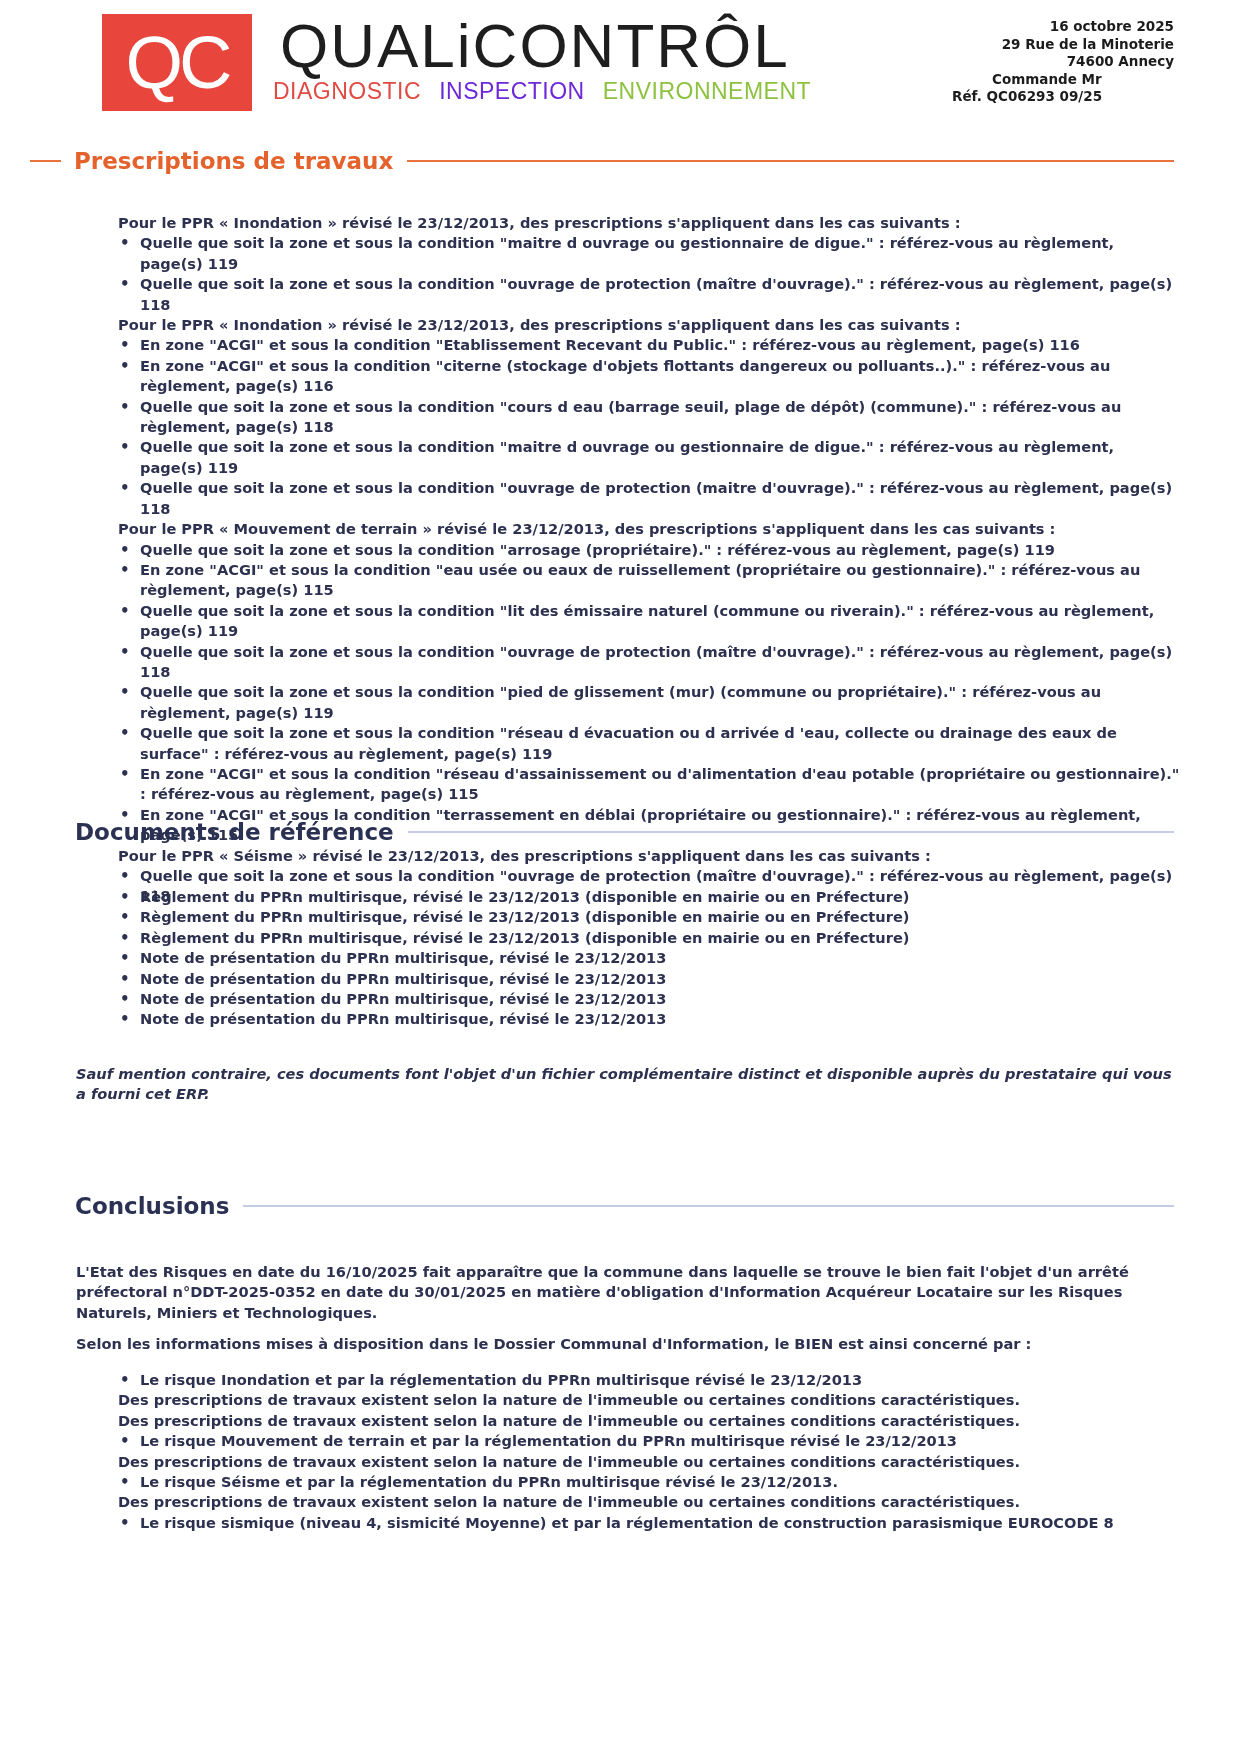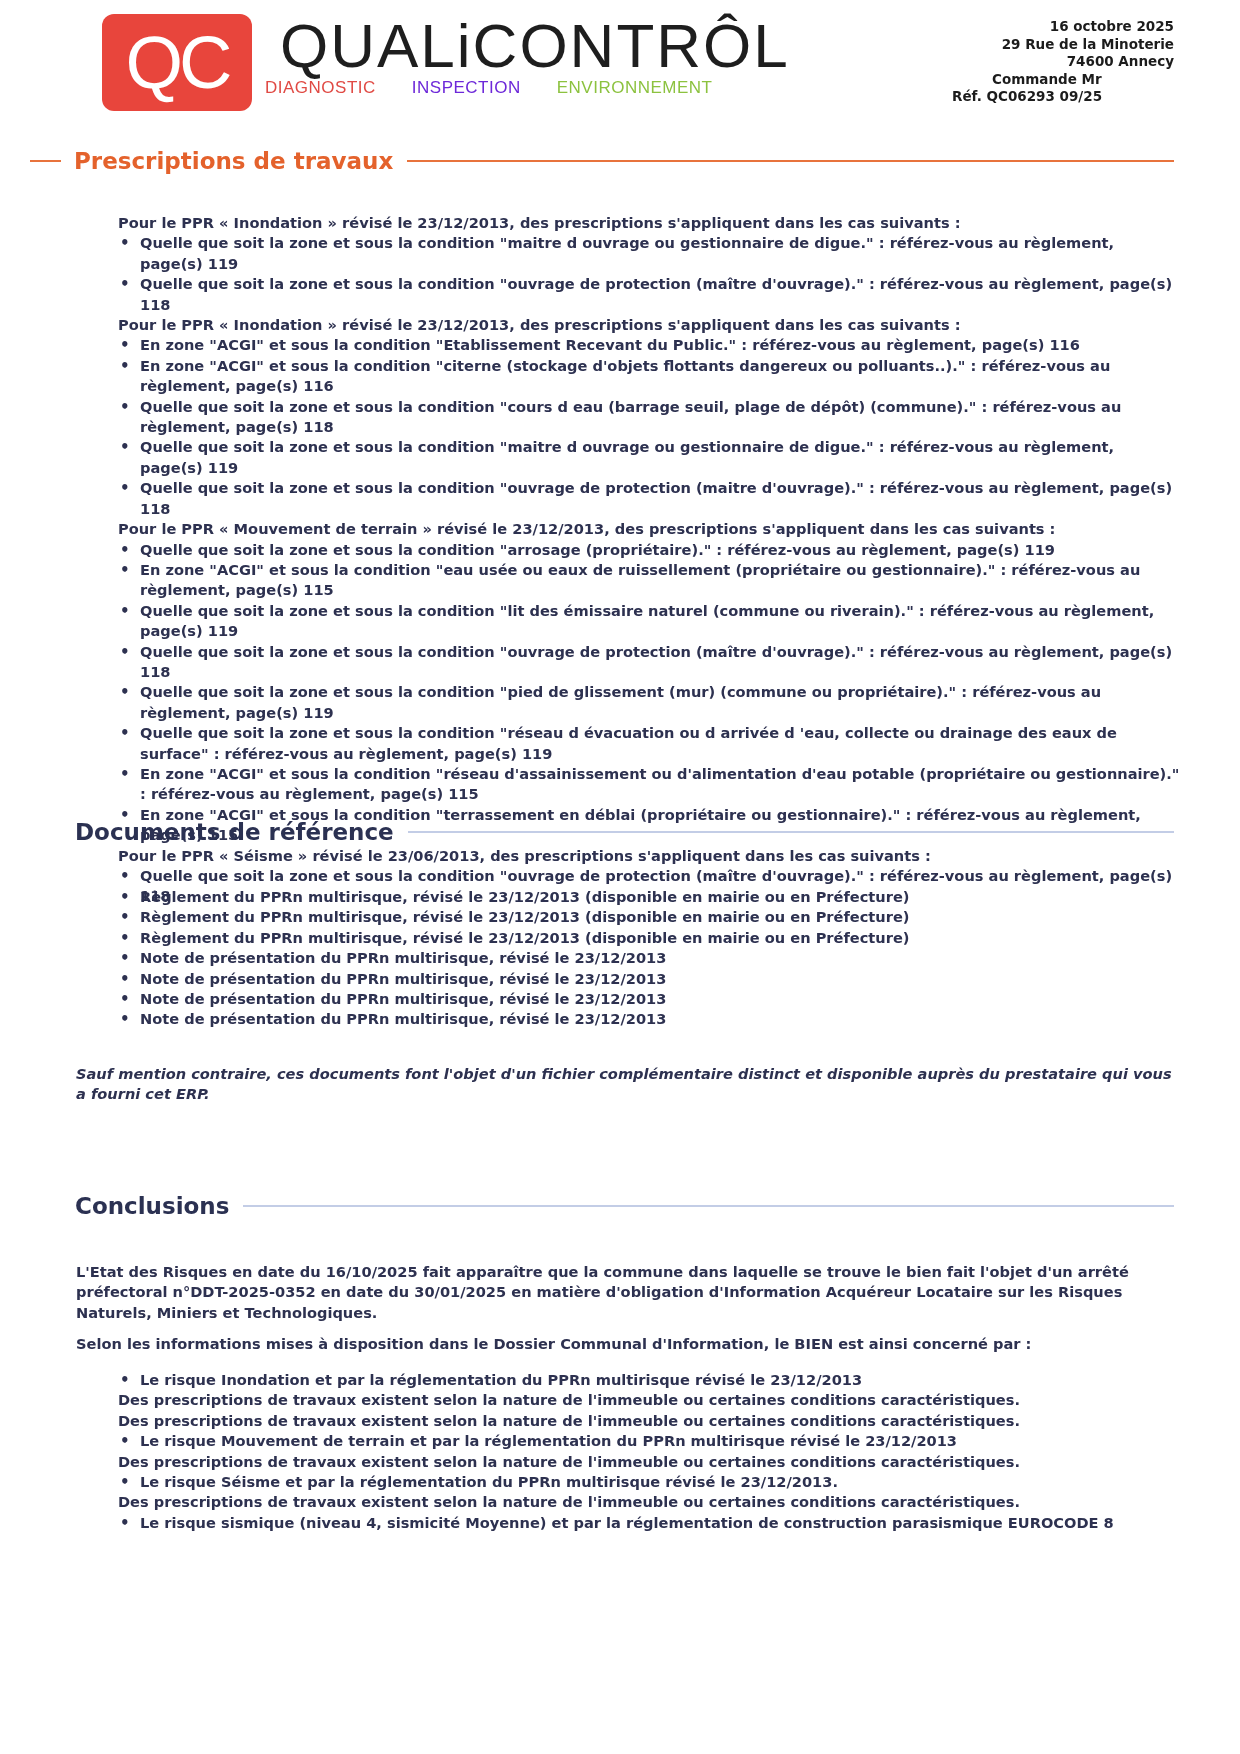--- a/index.html
+++ b/index.html
@@ -3,34 +3,34 @@
 <meta charset="utf-8">
 <style>
   html, body { margin: 0; padding: 0; background: #ffffff; }
   body {
     width: 1240px; height: 1754px; position: relative; overflow: hidden;
     font-family: "DejaVu Sans", "Liberation Sans", sans-serif;
     color: #2b3050;
   }
   .logo-box {
     position: absolute; left: 102px; top: 14px; width: 150px; height: 97px;
-    background: #e8453c; border-radius: 12px;
+    background: #e8453c; border-radius: 0;
     display: flex; align-items: center; justify-content: center;
     color: #fff; font-family: "Liberation Sans", sans-serif; font-size: 74px;
     letter-spacing: -4px; font-weight: 400;
   }
   .brand {
     position: absolute; left: 280px; top: 12px;
     font-family: "Liberation Sans", sans-serif; font-size: 62px; letter-spacing: 2px;
     color: #1e1e1e; line-height: 68px; font-weight: 400;
   }
   .tagline {
-    position: absolute; left: 265px; top: 78px;
-    font-family: "Liberation Sans", sans-serif; font-size: 17px; letter-spacing: 0.5px;
-    display: flex; gap: 36px;
+    position: absolute; left: 273px; top: 78px;
+    font-family: "Liberation Sans", sans-serif; font-size: 23px; letter-spacing: 0.5px;
+    display: flex; gap: 18px;
   }
   .tag-diag { color: #e04a44; }
   .tag-insp { color: #6d28d9; }
   .tag-env  { color: #8cc23f; }
 
   .header-info {
     position: absolute; right: 66px; top: 18px; text-align: right;
     font-size: 13.5px; font-weight: bold; color: #1c1c1c; line-height: 17.5px;
   }
   .hi-line { display: block; }
@@ -105,21 +105,21 @@
   <ul class="b">
     <li>Quelle que soit la zone et sous la condition "arrosage (propriétaire)." : référez-vous au règlement, page(s) 119</li>
     <li>En zone "ACGI" et sous la condition "eau usée ou eaux de ruissellement (propriétaire ou gestionnaire)." : référez-vous au règlement, page(s) 115</li>
     <li>Quelle que soit la zone et sous la condition "lit des émissaire naturel (commune ou riverain)." : référez-vous au règlement, page(s) 119</li>
     <li>Quelle que soit la zone et sous la condition "ouvrage de protection (maître d'ouvrage)." : référez-vous au règlement, page(s) 118</li>
     <li>Quelle que soit la zone et sous la condition "pied de glissement (mur) (commune ou propriétaire)." : référez-vous au règlement, page(s) 119</li>
     <li>Quelle que soit la zone et sous la condition "réseau d évacuation ou d arrivée d 'eau, collecte ou drainage des eaux de surface" : référez-vous au règlement, page(s) 119</li>
     <li>En zone "ACGI" et sous la condition "réseau d'assainissement ou d'alimentation d'eau potable (propriétaire ou gestionnaire)." : référez-vous au règlement, page(s) 115</li>
     <li>En zone "ACGI" et sous la condition "terrassement en déblai (propriétaire ou gestionnaire)." : référez-vous au règlement, page(s) 115</li>
   </ul>
-  <span class="intro">Pour le PPR « Séisme » révisé le 23/06/2013, des prescriptions s'appliquent dans les cas suivants :</span>
+  <span class="intro">Pour le PPR « Séisme » révisé le 23/12/2013, des prescriptions s'appliquent dans les cas suivants :</span>
   <ul class="b">
     <li>Quelle que soit la zone et sous la condition "ouvrage de protection (maître d'ouvrage)." : référez-vous au règlement, page(s) 118</li>
   </ul>
 </div>
 
 <div class="section-title st-navy" style="top:819px;">
   <span>Documents de référence</span>
   <span class="rule"></span>
 </div>
 

